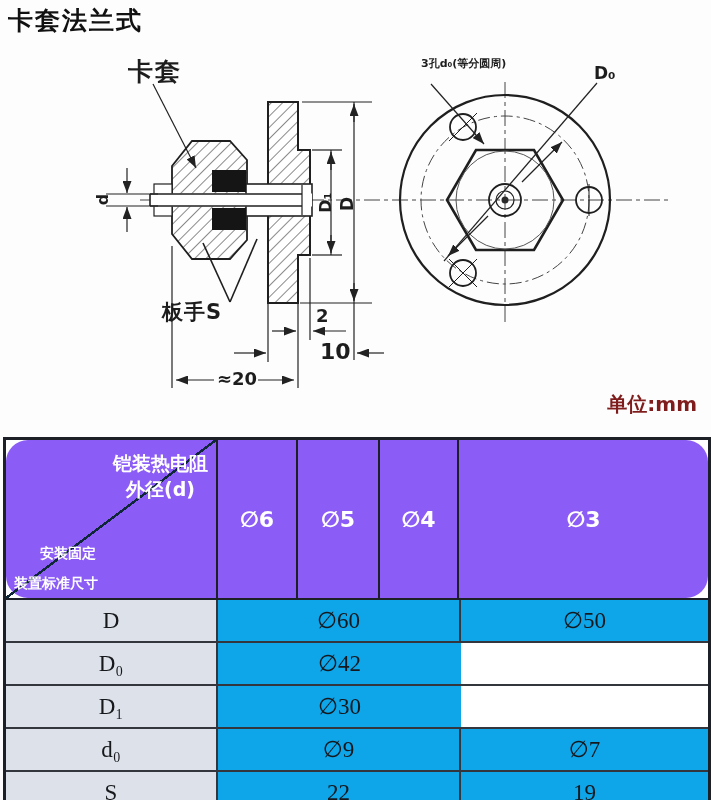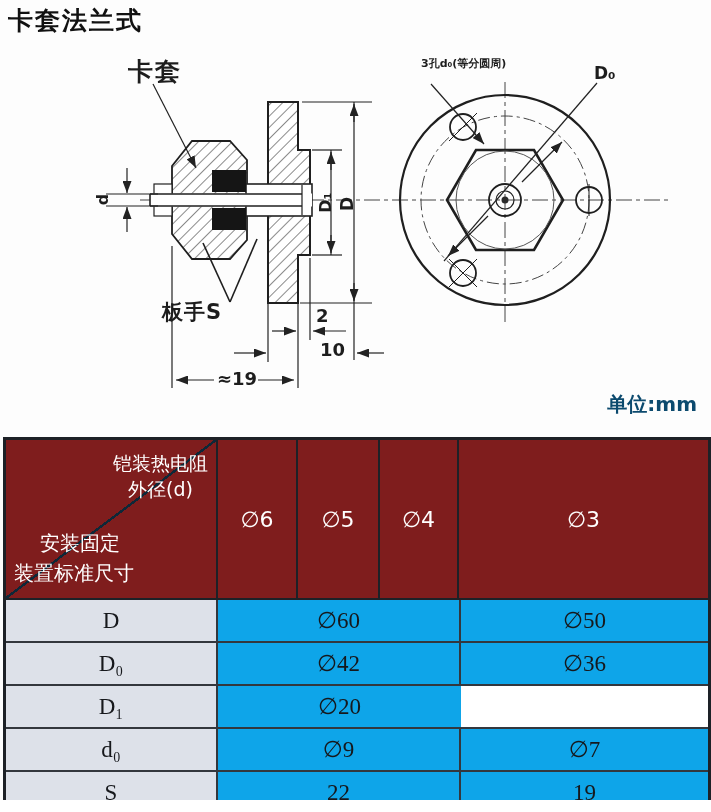--- a/index.html
+++ b/index.html
@@ -6,39 +6,39 @@
   .page{position:relative;width:711px;height:800px;background:#fdfdfd;overflow:hidden;
         font-family:"DejaVu Sans","Liberation Sans",sans-serif;color:#1b1b1b;}
   .abs{position:absolute;}
   .page-title{left:8px;top:4px;font-size:25px;font-weight:bold;letter-spacing:2px;color:#111;}
   .dwg-label{font-weight:bold;color:#1d1d1d;white-space:nowrap;}
   .lbl-ferrule{left:128px;top:55px;font-size:25px;letter-spacing:2px;}
   .lbl-holes{left:421px;top:56px;font-size:11px;}
   .lbl-d0{left:594px;top:63px;font-size:17px;}
   .lbl-wrench{left:162px;top:298px;font-size:21px;letter-spacing:1px;text-align:right;}
   .lbl-dim2{left:316px;top:305px;font-size:18px;}
-  .lbl-dim10{left:320px;top:339px;font-size:18px;}
+  .lbl-dim10{left:320px;top:339px;font-size:22px;}
   .lbl-dim35{left:217px;top:368px;font-size:18px;}
   .rot{transform:rotate(-90deg);transform-origin:center center;}
   .lbl-d{left:92px;top:190px;font-size:16px;width:20px;text-align:center;}
   .lbl-D1{left:313px;top:193px;font-size:16px;width:24px;text-align:center;}
   .lbl-D{left:337px;top:194px;font-size:17px;width:20px;text-align:center;}
-  .unit-label{right:14px;top:391px;font-size:20px;font-weight:bold;color:#0c4a6e;}
+  .unit-label{right:14px;top:391px;font-size:20px;font-weight:bold;color:#7f1d1d;}
 
   
   .spec-table{left:3px;top:437px;width:702px;border:3px solid #1d2127;background:#fff;}
   .thead{display:grid;grid-template-columns:212px 80px 82px 79px 1fr;height:158px;
-         background:#7f1d1d;color:#fff;font-weight:normal;}
+         background:#8b5cf6;color:#fff;font-weight:bold;border-radius:22px;}
   .thead>div{border-right:2px solid #1d2127;position:relative;}
   .thead>div:last-child{border-right:none;}
   .corner-cell{background:
      linear-gradient(to bottom right,rgba(0,0,0,0) calc(50% - 1.2px),#0e2838 calc(50% - 1.2px),
                      #0e2838 calc(50% + 1.2px),rgba(0,0,0,0) calc(50% + 1.2px));}
   .corner-top{position:absolute;top:10px;right:8px;text-align:center;font-size:19px;line-height:26px;}
-  .corner-bottom{position:absolute;bottom:10px;left:8px;font-size:20px;line-height:30px;}
+  .corner-bottom{position:absolute;bottom:0;left:8px;font-size:14px;line-height:30px;}
   .corner-bottom .ln1{padding-left:26px;}
   .col-head{display:flex;align-items:center;justify-content:center;font-size:22px;}
   .tbody{border-top:2px solid #1d2127;}
   .trow{display:grid;grid-template-columns:212px 243px 1fr;height:41px;border-top:2px solid #33373d;
         font-family:"Liberation Serif","DejaVu Serif",serif;font-size:23px;color:#16181c;}
   .trow:first-child{border-top:none;}
   .trow>div{display:flex;align-items:center;justify-content:center;border-right:2px solid #33373d;}
   .trow>div:last-child{border-right:none;text-align:center;}
   .row-label{background:#dde1e9;}
   .row-val{background:#0ea5e9;}
@@ -158,21 +158,21 @@
       <line x1="258" y1="380" x2="294" y2="380" marker-end="url(#arw)"></line>
     </g>
   </svg>
 
   <div class="abs dwg-label lbl-ferrule">卡套</div>
   <div class="abs dwg-label lbl-holes">3孔d₀(等分圆周)</div>
   <div class="abs dwg-label lbl-d0">D₀</div>
   <div class="abs dwg-label lbl-wrench">板手S</div>
   <div class="abs dwg-label lbl-dim2">2</div>
   <div class="abs dwg-label lbl-dim10">10</div>
-  <div class="abs dwg-label lbl-dim35">≈19</div>
+  <div class="abs dwg-label lbl-dim35">≈20</div>
   <div class="abs dwg-label rot lbl-d">d</div>
   <div class="abs dwg-label rot lbl-D1">D₁</div>
   <div class="abs dwg-label rot lbl-D">D</div>
   <div class="abs unit-label">单位:mm</div>
 
   <div class="abs spec-table">
     <div class="thead">
       <div class="corner-cell">
         <div class="corner-top">
           <div>铠装热电阻</div>
@@ -190,25 +190,24 @@
     </div>
     <div class="tbody">
       <div class="trow">
         <div class="row-label">D</div>
         <div class="row-val">∅60</div>
         <div class="row-val">∅50</div>
       </div>
       <div class="trow">
         <div class="row-label">D₀</div>
         <div class="row-val">∅42</div>
-        <div class="row-val">∅36</div>
       </div>
       <div class="trow">
         <div class="row-label">D₁</div>
-        <div class="row-val">∅20</div>
+        <div class="row-val">∅30</div>
       </div>
       <div class="trow">
         <div class="row-label">d₀</div>
         <div class="row-val">∅9</div>
         <div class="row-val">∅7</div>
       </div>
       <div class="trow">
         <div class="row-label">S</div>
         <div class="row-val">22</div>
         <div class="row-val">19</div>

